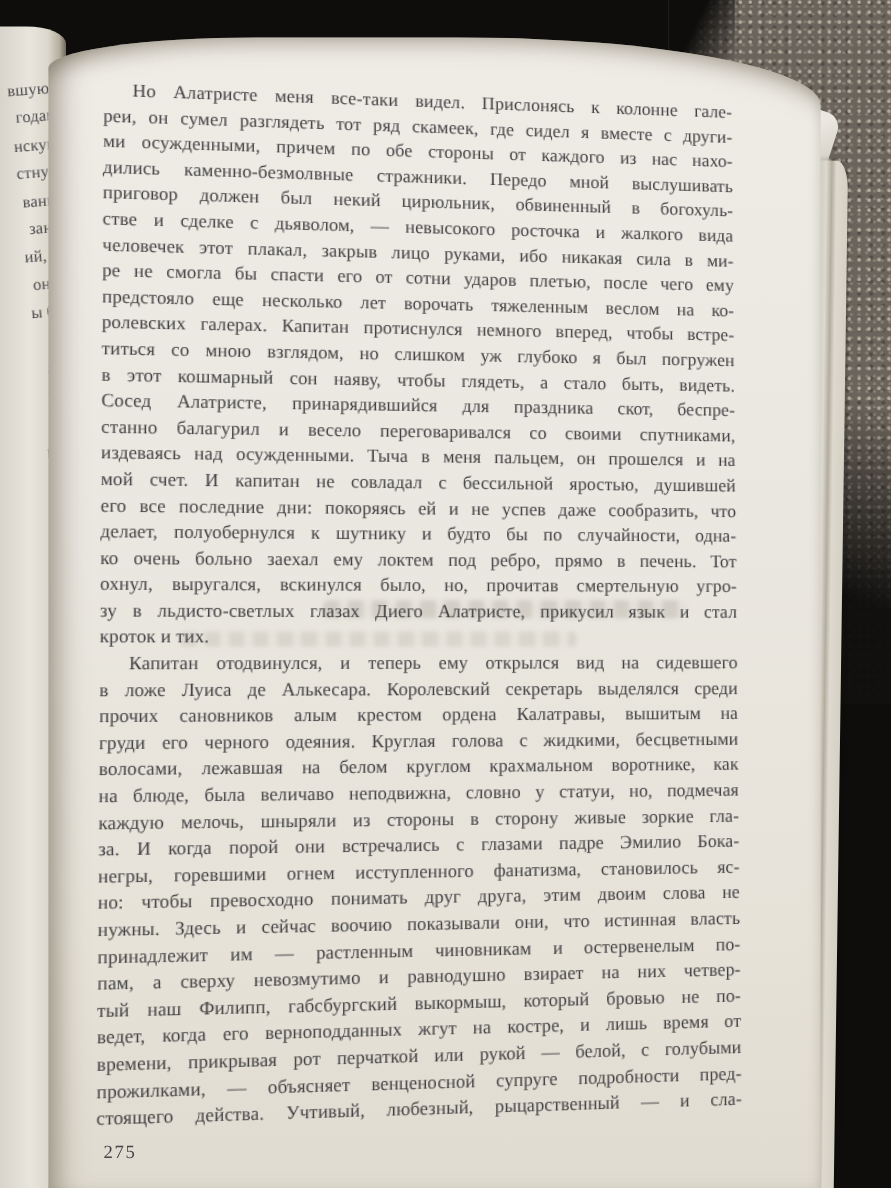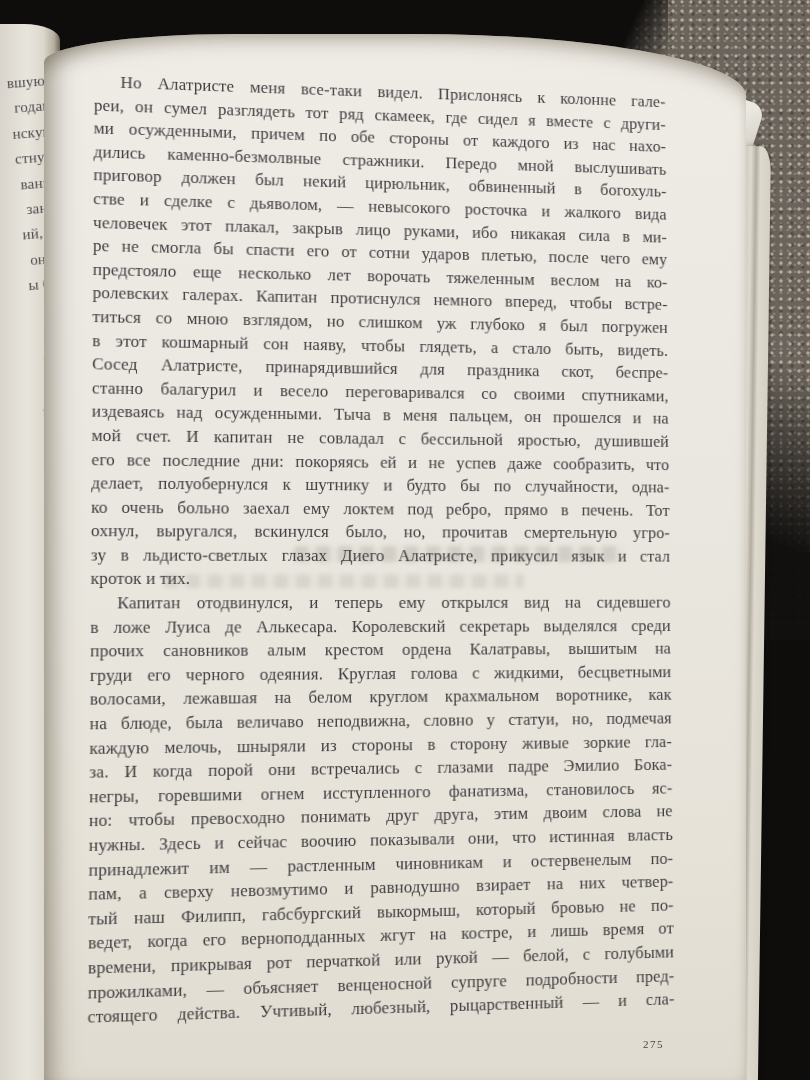--- a/index.html
+++ b/index.html
@@ -70,22 +70,22 @@
     font-size: 17px; line-height: 23.6px;
     color: #3f3e40; letter-spacing: .1px;
     filter: blur(.35px);
   }
   .line { height: 23.6px; text-align: justify; text-align-last: justify; }
   .line.indent { text-indent: 26px; }
   .line.short-last { text-align-last: left; }
 
   .page-number {
     position: absolute; left: 50px; top: 1004px; width: 570px;
-    text-align: right;
-    font-size: 11px; color: #474648; letter-spacing: 1.5px;
+    text-align: left;
+    font-size: 17px; color: #474648; letter-spacing: 1.5px;
     filter: blur(.3px);
   }
 
   
   .fore-edge {
     position: absolute; left: 744px; top: 146px; width: 27px; height: 934px;
     transform: rotate(.8deg); transform-origin: top left;
     background: linear-gradient(90deg, #cdc8bc 0%, #ded9ce 28%, #b2ad9f 46%,
                 #ded9ce 62%, #d5d0c4 100%);
     border-top-right-radius: 10px 26px;

